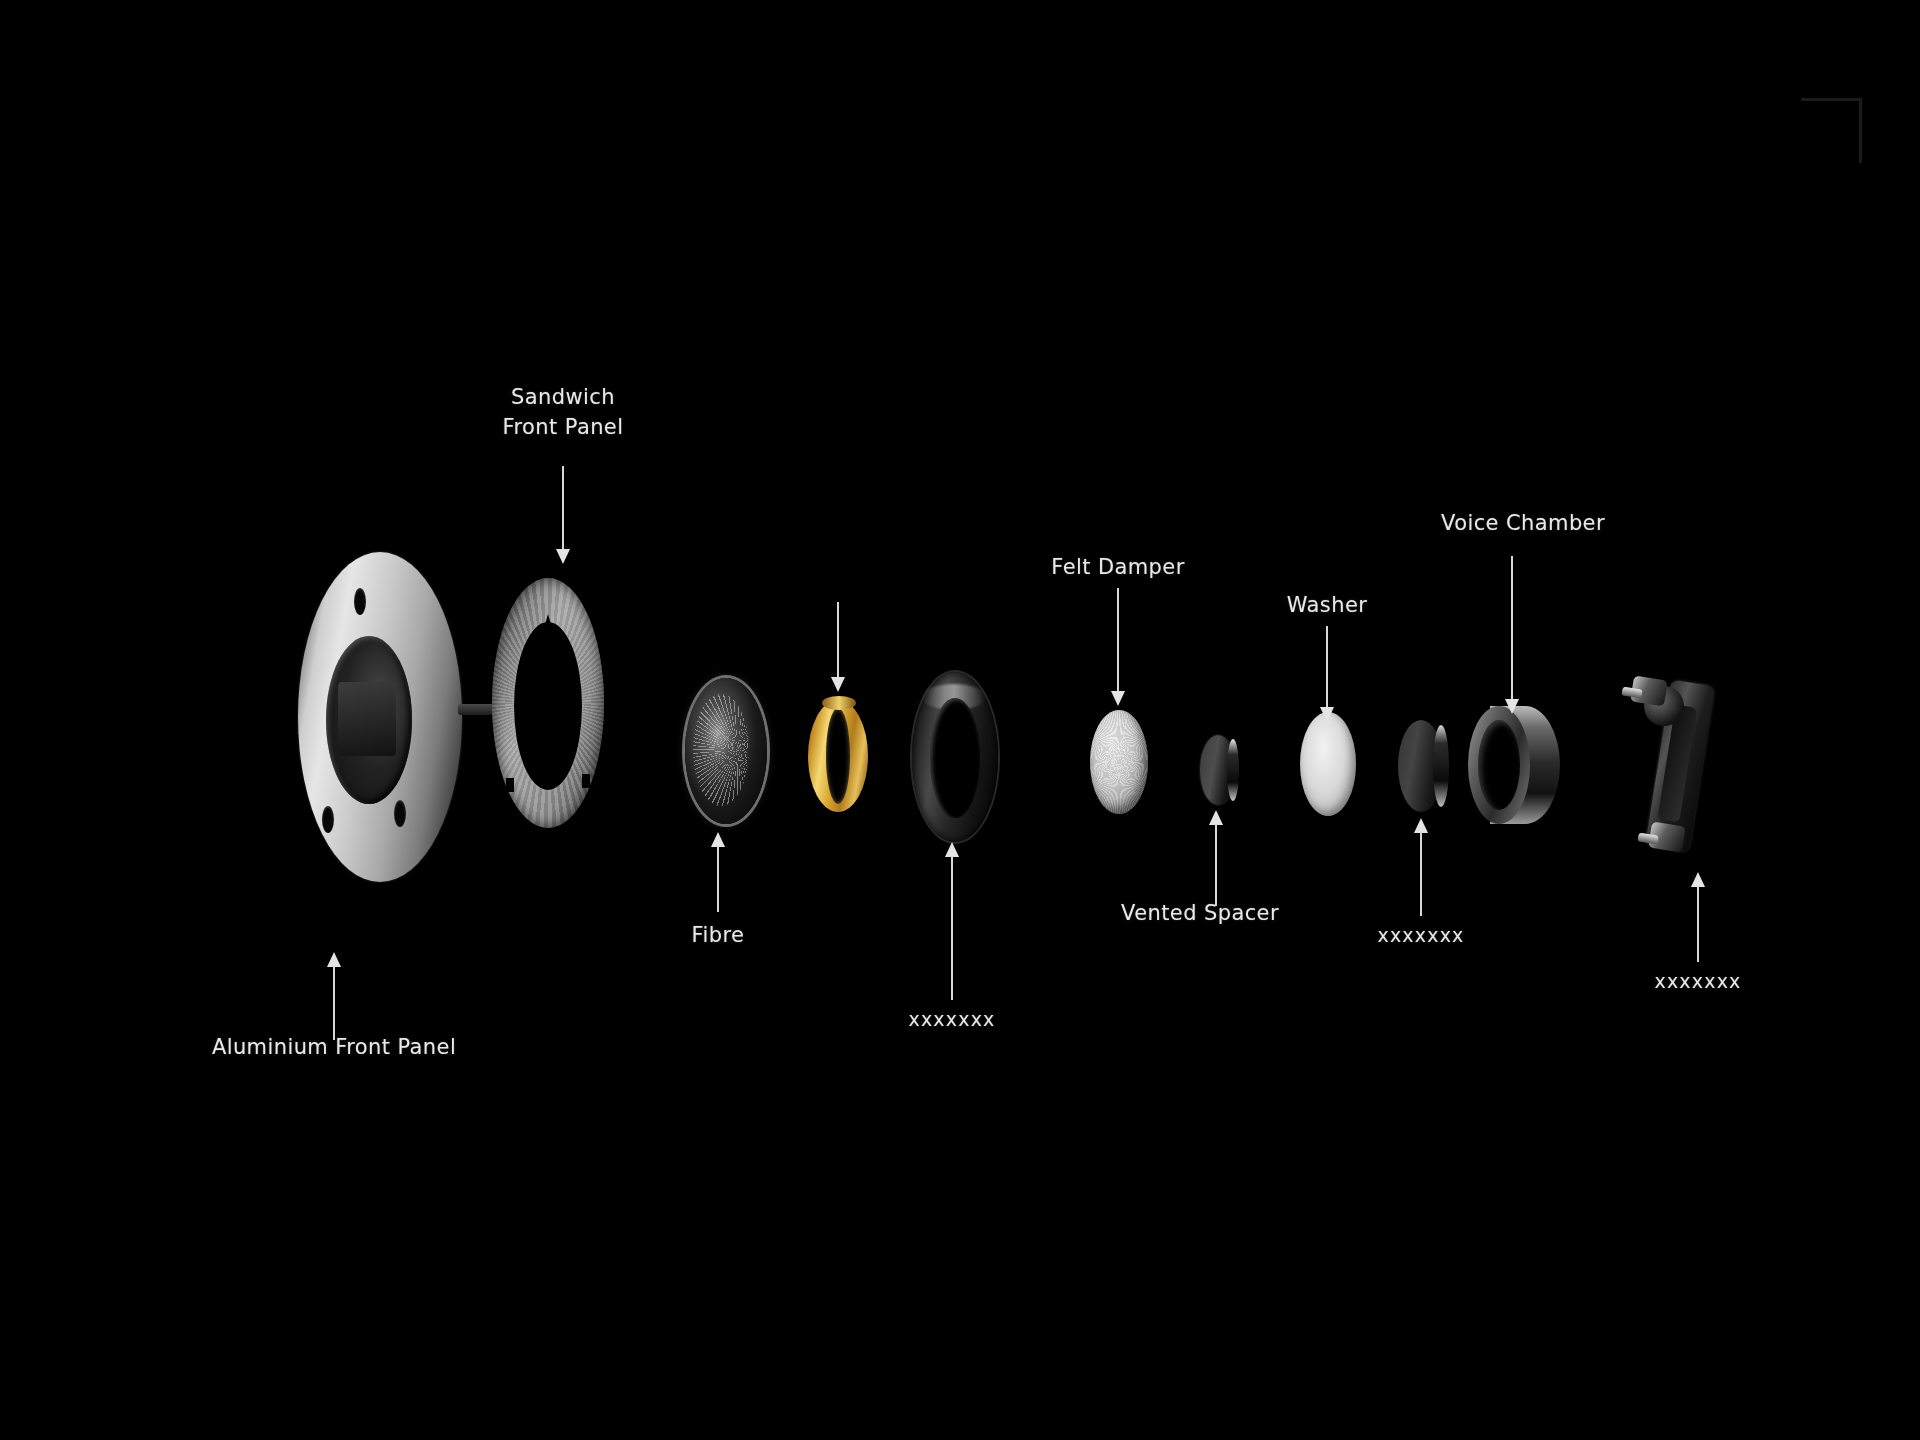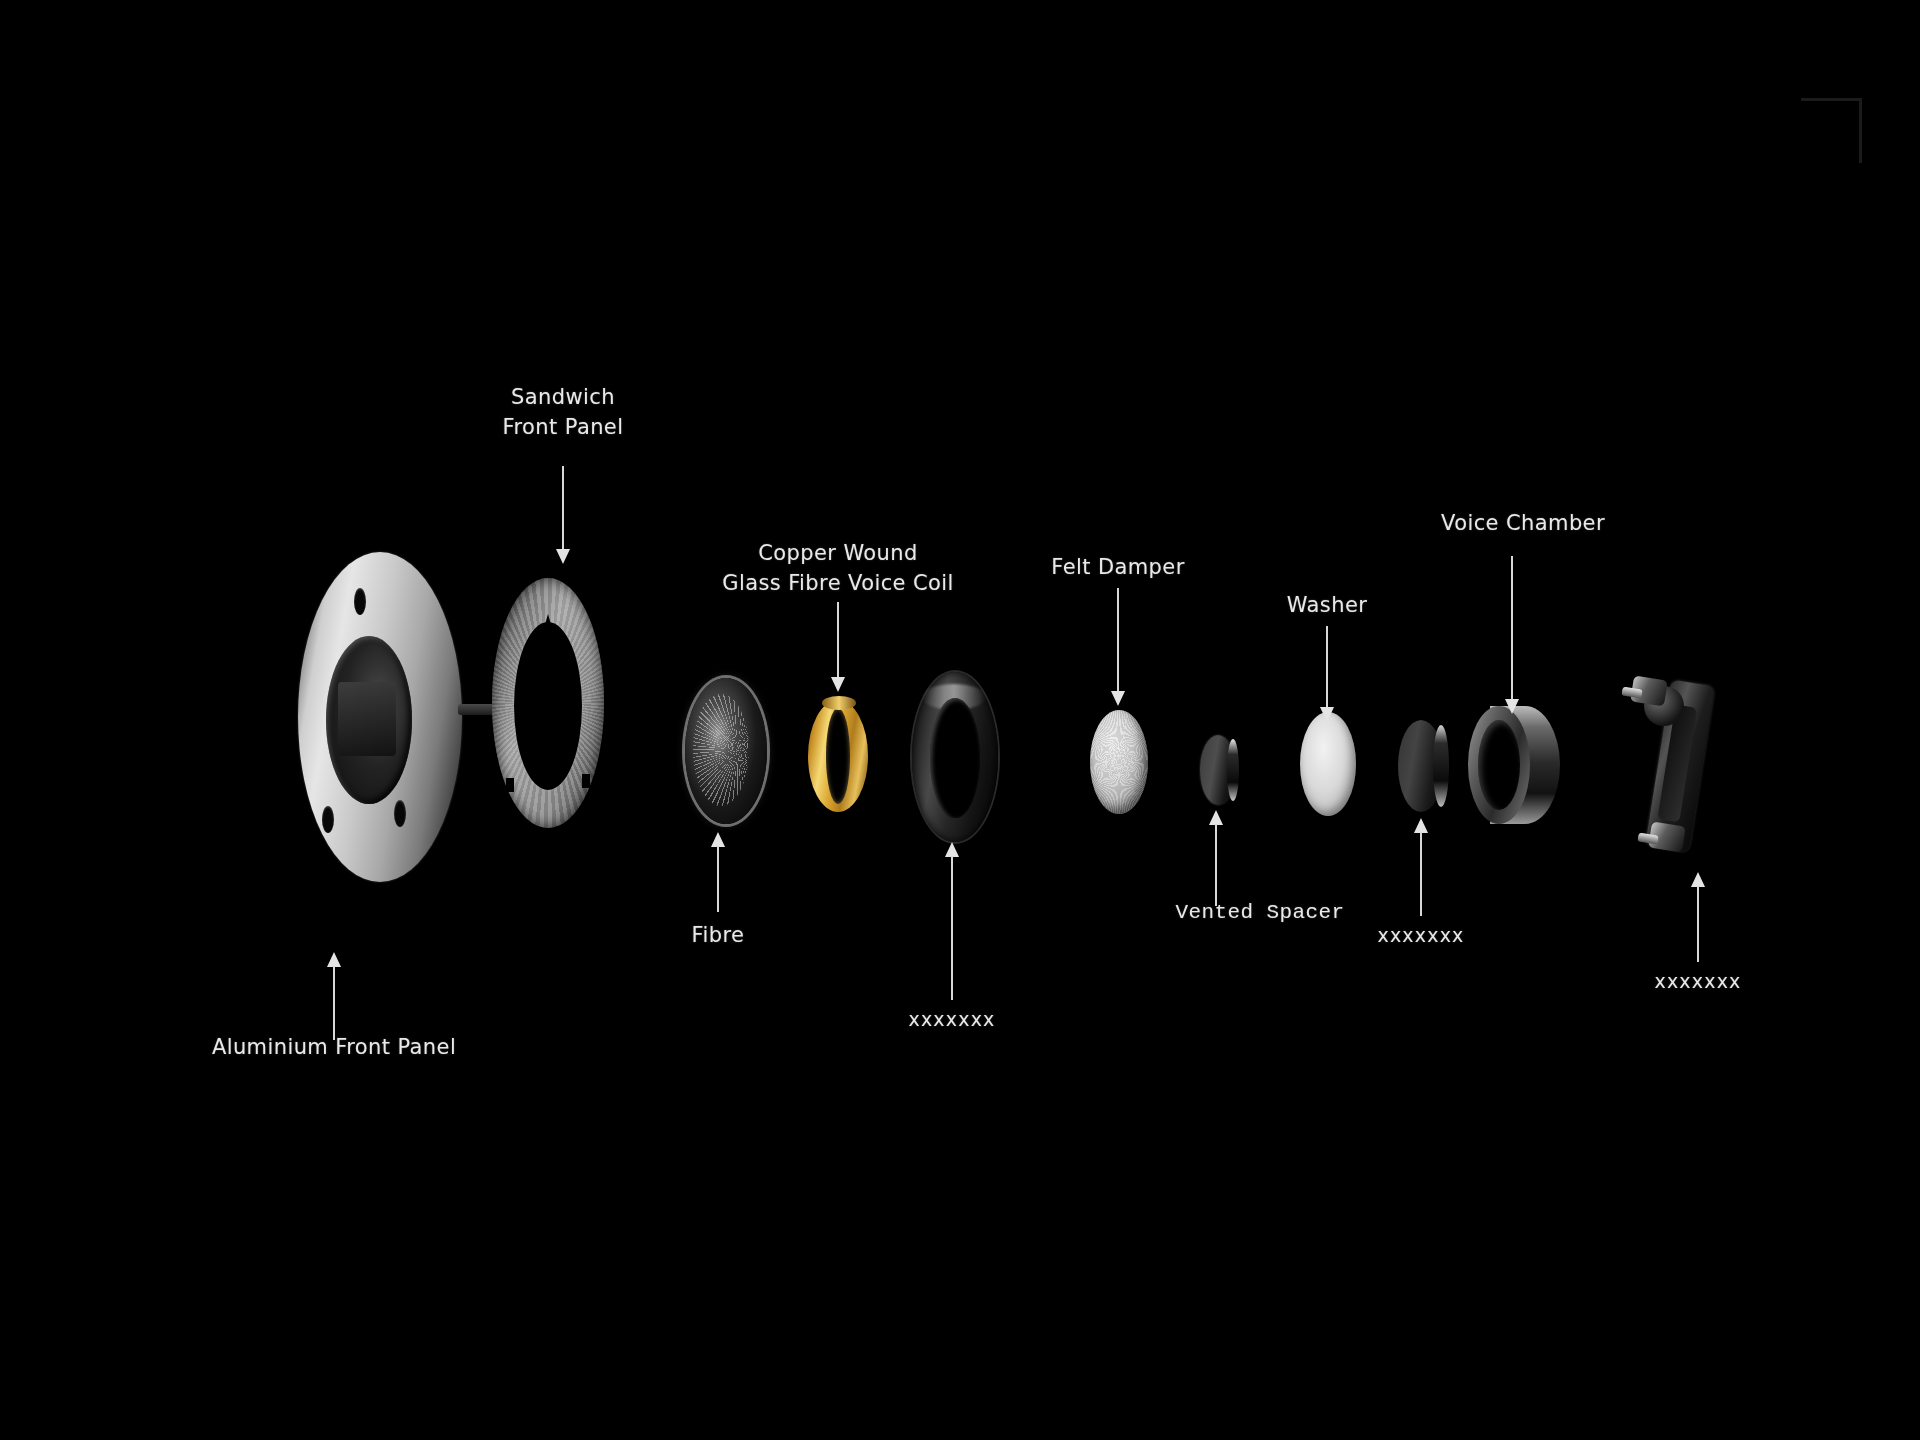--- a/index.html
+++ b/index.html
@@ -441,28 +441,26 @@
     <div class="stem" style="top:14px; height:76px;"></div>
   </div>
 
   <div class="label" style="left:334px; top:1032px;">Aluminium Front Panel</div>
 
   <div class="label" style="left:563px; top:382px;">Sandwich
 Front Panel</div>
 
   <div class="label" style="left:718px; top:920px;">Fibre</div>
 
-  <div class="label" style="left:838px; top:538px;">Copper Wound
-Glass Fibre Voice Coil</div>
 
   <div class="label small" style="left:952px; top:1004px;">xxxxxxx</div>
 
   <div class="label" style="left:1118px; top:552px;">Felt Damper</div>
 
-  <div class="label" style="left:1260px; top:898px;font-family:Liberation Mono, monospace;">Vented Spacer</div>
+  <div class="label" style="left:1200px; top:898px;">Vented Spacer</div>
 
   <div class="label" style="left:1327px; top:590px;">Washer</div>
 
   <div class="label small" style="left:1421px; top:920px;">xxxxxxx</div>
 
   <div class="label" style="left:1523px; top:508px;">Voice Chamber</div>
 
   <div class="label small" style="left:1698px; top:966px;">xxxxxxx</div>
 
 </div>

